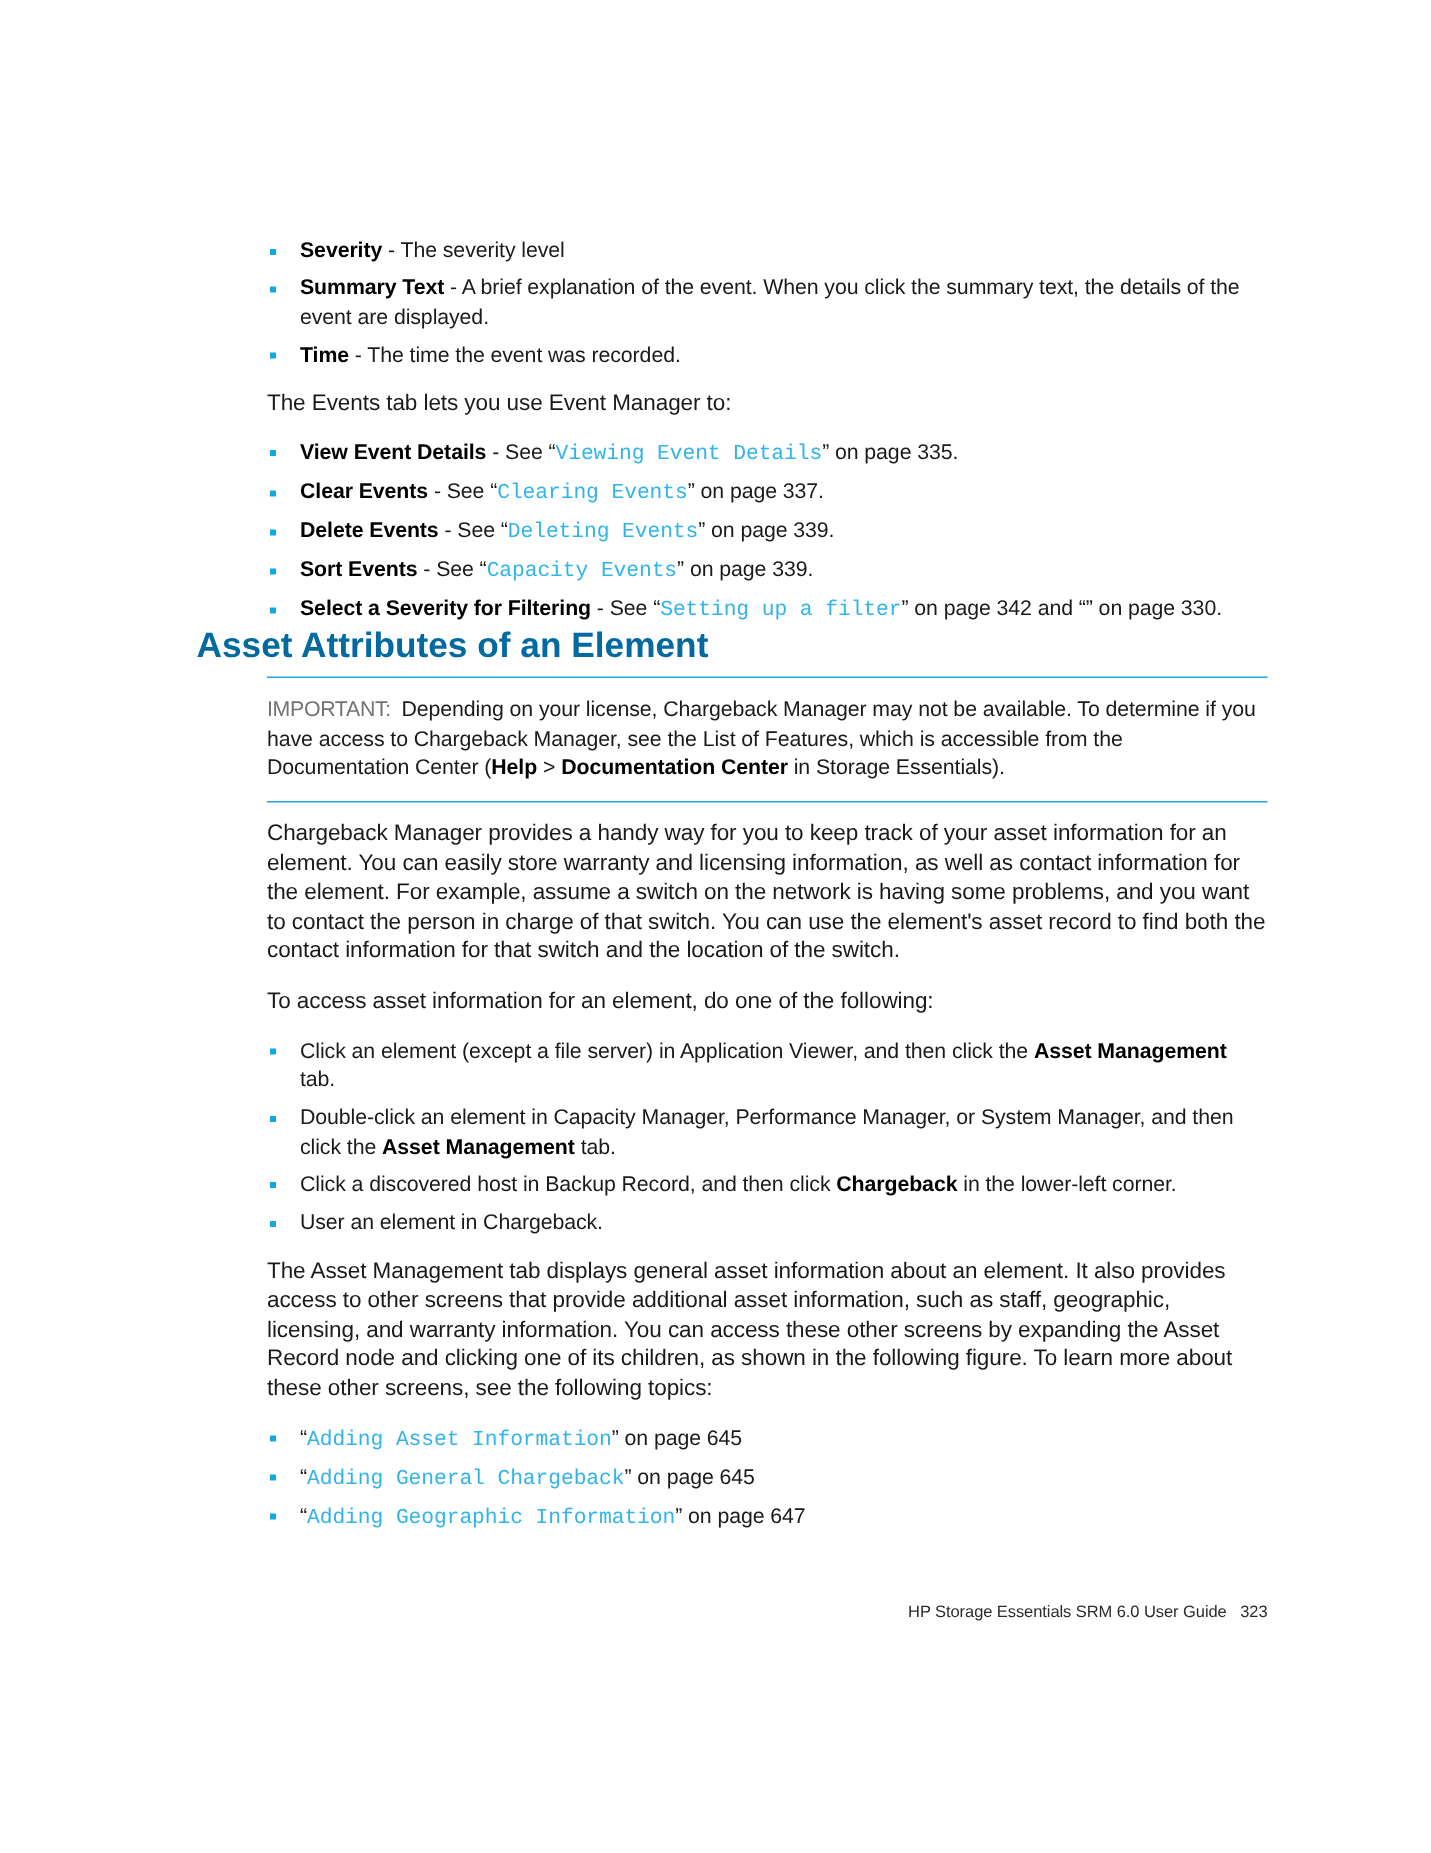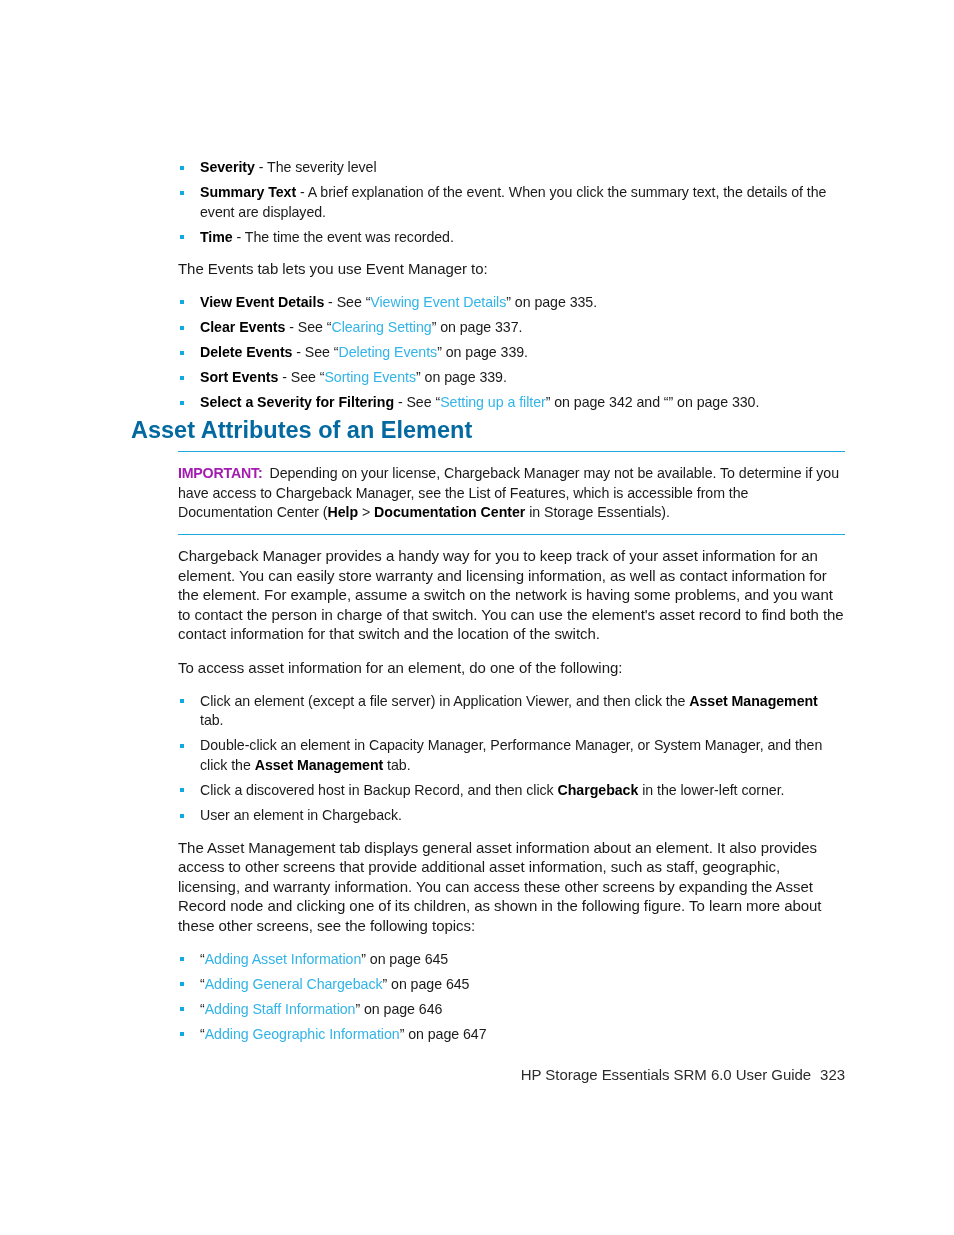--- a/index.html
+++ b/index.html
@@ -59,21 +59,21 @@
     position: absolute;
     left: 2px;
     top: 7.5px;
     width: 4px;
     height: 4px;
     background: #12A9E0;
     display: block;
   }
 
   b, strong, .b { font-weight: bold; color: #000; }
-  .lnk { color: #32B4E8; }
+  .lnk { color: #32B4E8; font-family: Liberation Mono, monospace; }
 
   h1.section-title {
     position: absolute;
     left: 119px;
     top: 403px;
     margin: 12px;
     font-size: 23.5px;
     font-weight: bold;
     line-height: 30px;
     color: #0369a1;
@@ -90,41 +90,41 @@
     border-bottom: 1.6px solid #1AA8DE;
     padding: 12px 0 11px 0;
   }
   .note p {
     margin: 0;
     font-size: 14.2px;
     line-height: 19.6px;
     letter-spacing: -0.05px;
   }
   .note .imp-label {
-    font-weight: bold;
-    color: #a21caf;
+    font-weight: normal;
+    color: #737373;
     letter-spacing: -0.2px;
   }
   .note .gap { display: inline-block; width: 7px; }
 
   
   .content-lower {
     position: absolute;
     left: 178px;
     top: 546px;
     width: 667px;
   }
 
   .footer {
     position: absolute;
     left: 178px;
     top: 1066px;
     width: 667px;
     text-align: right;
-    font-size: 15px;
+    font-size: 11px;
     line-height: 18px;
     color: #2b2b2b;
     letter-spacing: -0.05px;
   }
   .footer .pgnum { display: inline-block; margin-left: 9px; }
 </style>
 </head>
 <body>
 
 <div class="page">
@@ -148,29 +148,29 @@
 
     <p class="body">The Events tab lets you use Event Manager to:</p>
 
     <ul class="blist">
       <li>
         <span class="bullet"></span>
         <b>View Event Details</b><span> - See “</span><span class="lnk">Viewing Event Details</span><span>” on page 335.</span>
       </li>
       <li>
         <span class="bullet"></span>
-        <b>Clear Events</b><span> - See “</span><span class="lnk">Clearing Setting</span><span>” on page 337.</span>
+        <b>Clear Events</b><span> - See “</span><span class="lnk">Clearing Events</span><span>” on page 337.</span>
       </li>
       <li>
         <span class="bullet"></span>
         <b>Delete Events</b><span> - See “</span><span class="lnk">Deleting Events</span><span>” on page 339.</span>
       </li>
       <li>
         <span class="bullet"></span>
-        <b>Sort Events</b><span> - See “</span><span class="lnk">Sorting Events</span><span>” on page 339.</span>
+        <b>Sort Events</b><span> - See “</span><span class="lnk">Capacity Events</span><span>” on page 339.</span>
       </li>
       <li>
         <span class="bullet"></span>
         <b>Select a Severity for Filtering</b><span> - See “</span><span class="lnk">Setting up a filter</span><span>” on page 342 and “” on page 330.</span>
       </li>
     </ul>
   </div>
 
   <h1 class="section-title">Asset Attributes of an Element</h1>
 
@@ -209,24 +209,20 @@
       <li>
         <span class="bullet"></span>
         <span>“</span><span class="lnk">Adding Asset Information</span><span>” on page 645</span>
       </li>
       <li>
         <span class="bullet"></span>
         <span>“</span><span class="lnk">Adding General Chargeback</span><span>” on page 645</span>
       </li>
       <li>
         <span class="bullet"></span>
-        <span>“</span><span class="lnk">Adding Staff Information</span><span>” on page 646</span>
-      </li>
-      <li>
-        <span class="bullet"></span>
         <span>“</span><span class="lnk">Adding Geographic Information</span><span>” on page 647</span>
       </li>
     </ul>
   </div>
 
   <div class="footer">
     <span>HP Storage Essentials SRM 6.0 User Guide</span><span class="pgnum">323</span>
   </div>
 
 </div>

